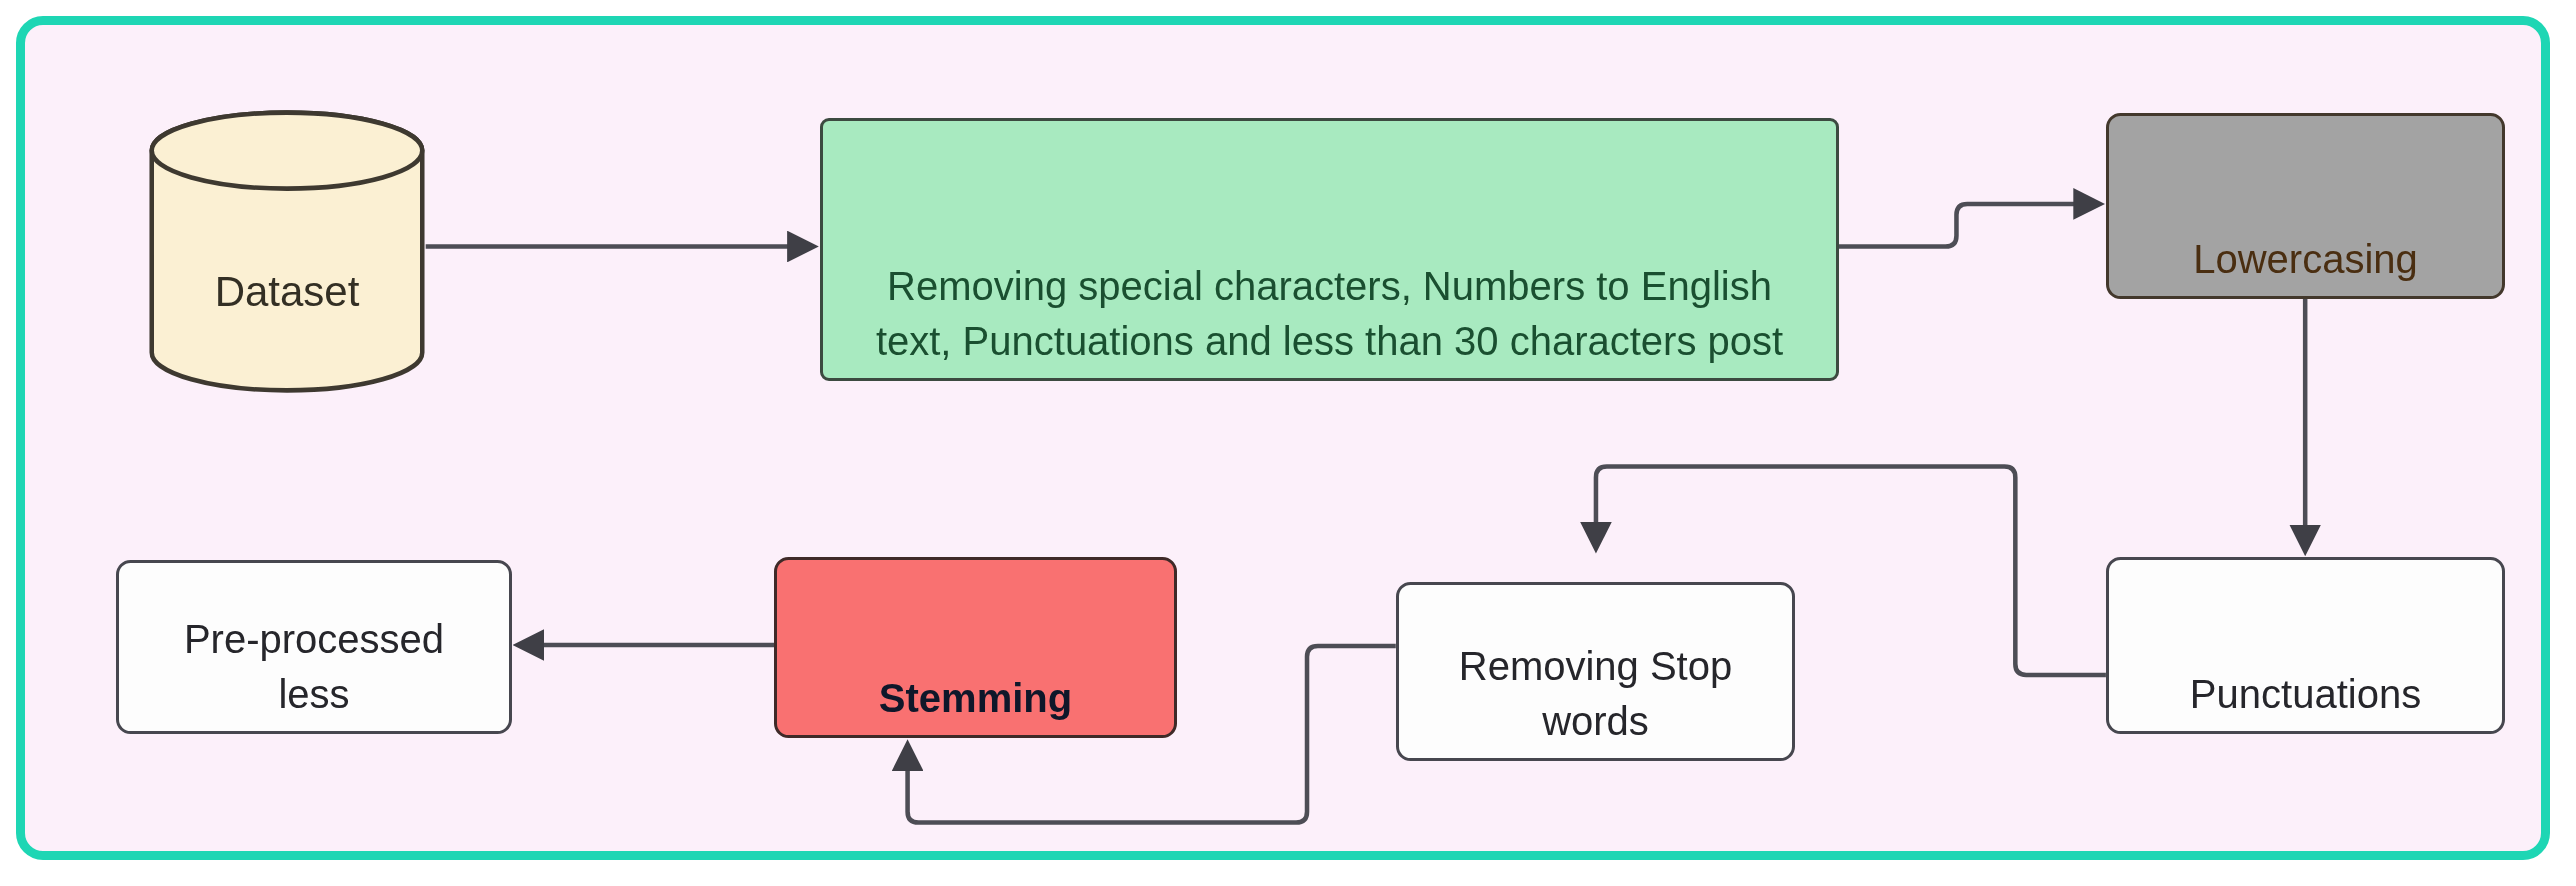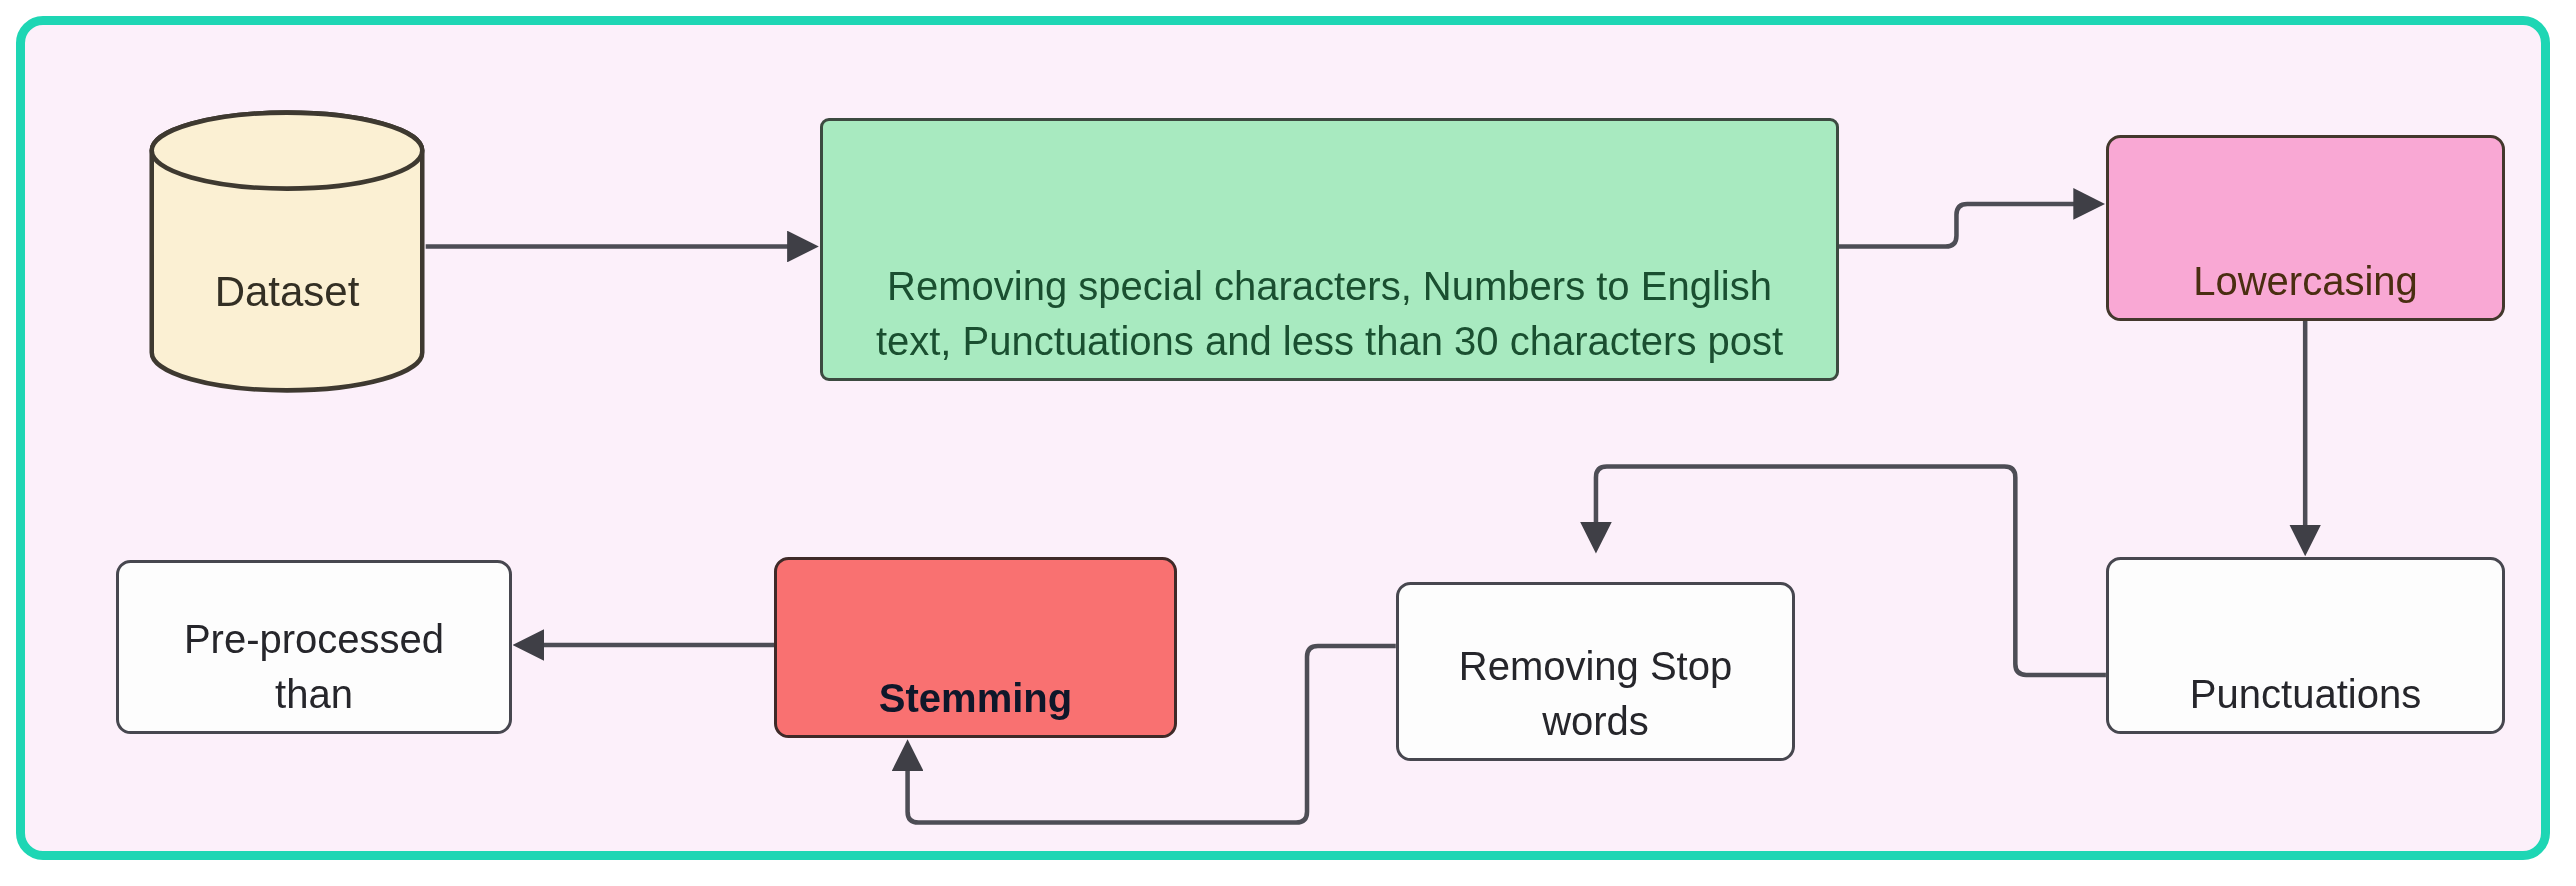--- a/index.html
+++ b/index.html
@@ -50,24 +50,23 @@
   #node-cleaning {
     left: 820px; top: 118px; width: 1019px; height: 263px;
     background: #a8eac0;
     border: 3.6px solid #3c4a40;
     border-radius: 9px;
     color: #1a4f30;
     padding: 9px 33px;
   }
   #node-lowercasing {
     left: 2106px; top: 113px; width: 399px; height: 186px;
-    background: #f9a8d4;
+    background: #a3a3a3;
     border: 3.6px solid #43382c;
     color: #4a2e11;
-    margin-top: 22px;
   }
   #node-tokenization { left: 2106px; top: 557px; width: 399px; height: 177px; }
   #node-stopwords    { left: 1396px; top: 554px; width: 399px; height: 179px; padding: 9px 40px; margin-top: 28px; }
   #node-stemming {
     left: 774px; top: 557px; width: 403px; height: 181px;
     background: #f97171;
     border: 3.6px solid #3f2a28;
     color: #0f172a;
     font-weight: bold;
   }
@@ -135,17 +134,17 @@
 
   <div class="node rounded white" id="node-stopwords">
     <span>Removing Stop words</span>
   </div>
 
   <div class="node rounded" id="node-stemming">
     <span>Stemming</span>
   </div>
 
   <div class="node rounded white" id="node-preprocessed">
-    <span>Pre-processed than</span>
+    <span>Pre-processed less</span>
   </div>
 
 </div>
 
 
 </body></html>

